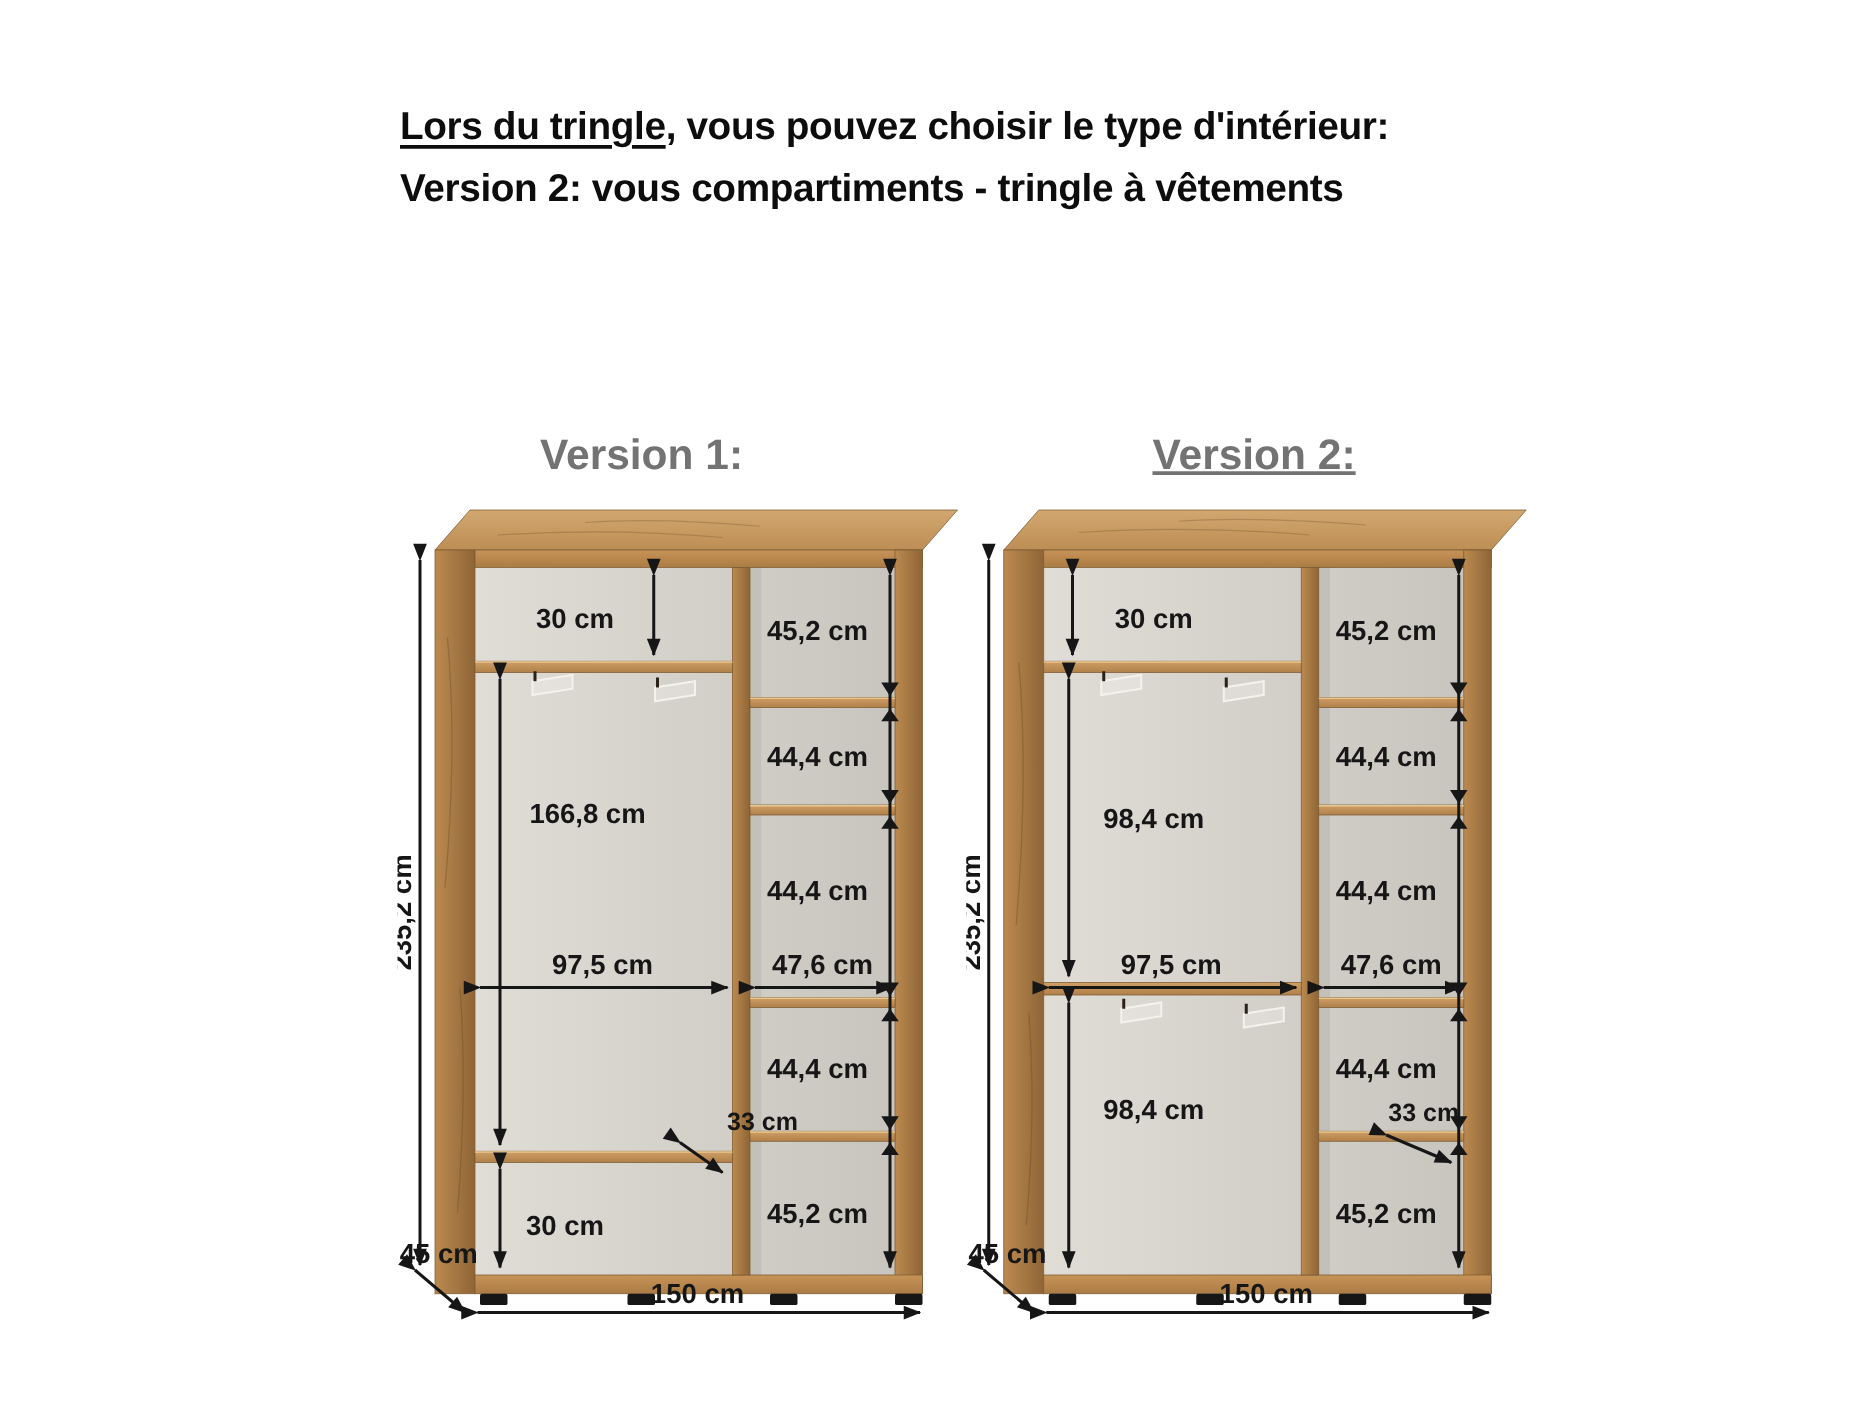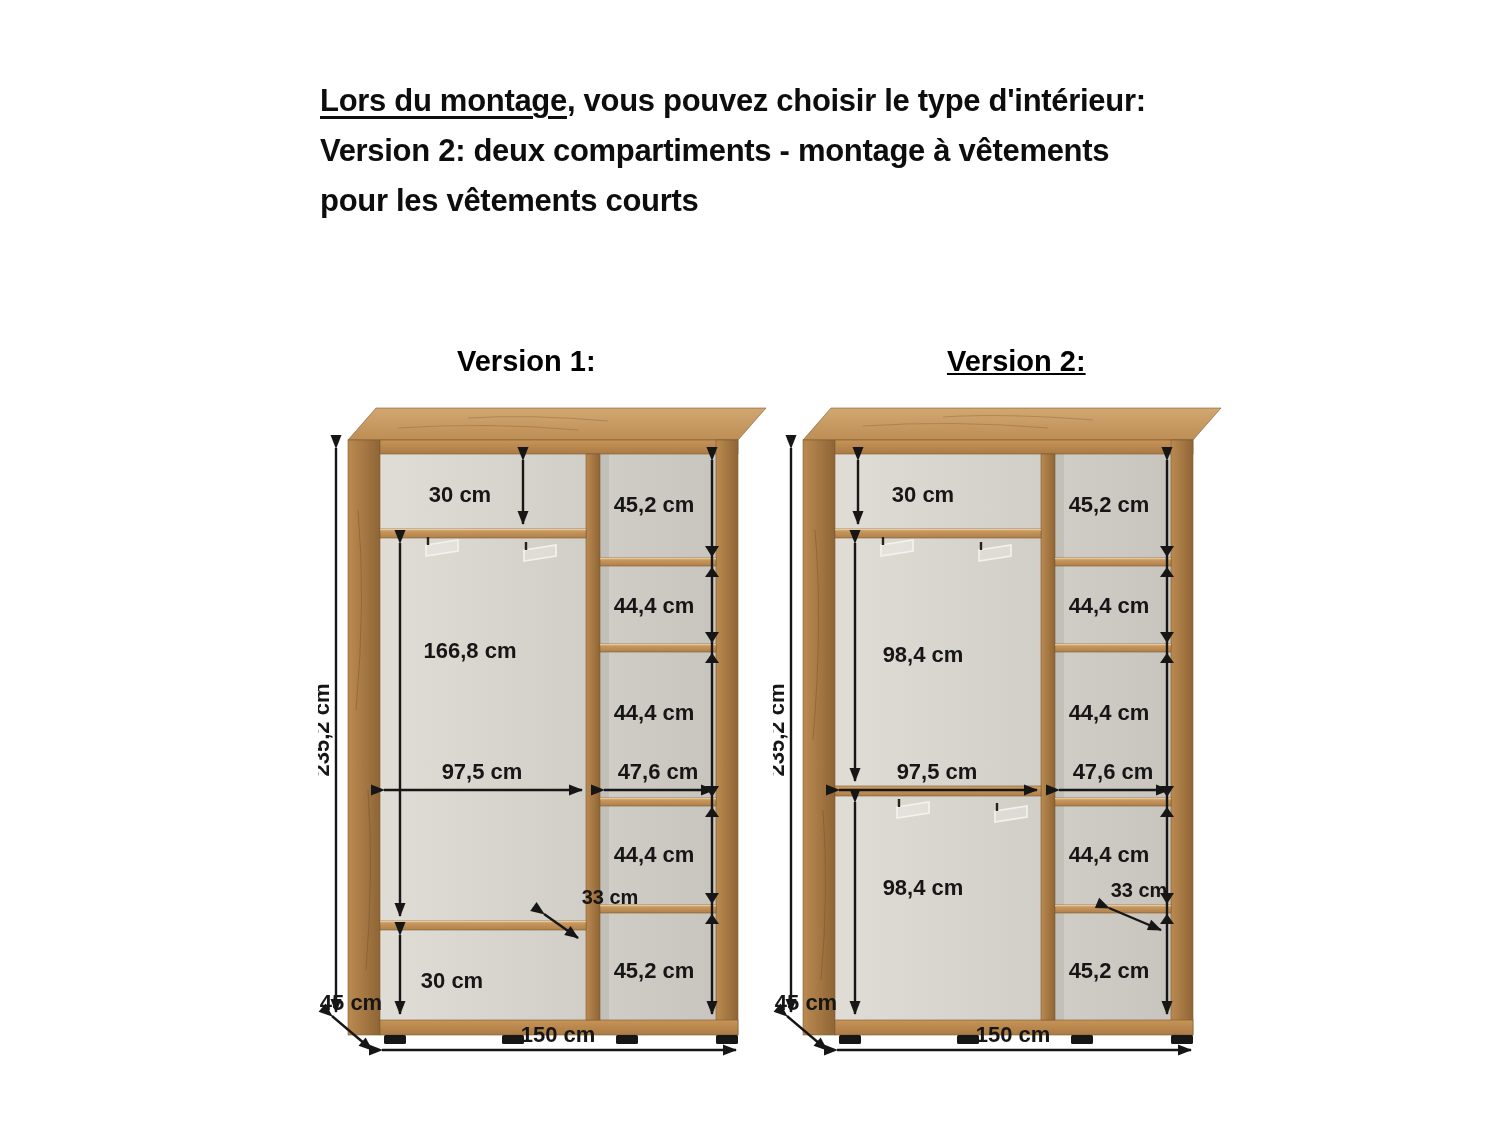--- a/index.html
+++ b/index.html
@@ -3,34 +3,33 @@
 <meta charset="utf-8">
 <style>
   html,body{margin:0;padding:0;background:#ffffff;}
   body{width:1500px;height:1125px;position:relative;overflow:hidden;
        font-family:"Liberation Sans", sans-serif;color:#111;}
   .abs{position:absolute;}
   .hdr{left:320px;top:76px;width:900px;font-size:31px;font-weight:700;
        line-height:50px;letter-spacing:-0.3px;color:#0d0d0d;}
   .hline{white-space:nowrap;}
   .u{text-decoration:underline;text-decoration-thickness:3px;text-underline-offset:5px;}
-  .vtitle{font-size:29px;font-weight:700;color:#000000;white-space:nowrap;margin-left:25px;}
+  .vtitle{font-size:34px;font-weight:700;color:#737373;white-space:nowrap;}
   svg text{font-family:"Liberation Sans", sans-serif;font-weight:700;fill:#161616;}
   .dimtxt{font-size:22px;}
   .dimline{stroke:#161616;stroke-width:2.4;}
   .shelfline{stroke:#e8c791;stroke-width:1.2;}
   .woodedge{stroke:#7c5a31;stroke-width:0.6;}
 </style>
 </head>
 <body>
 
 <div class="abs hdr">
-  <div class="hline"><span class="u">Lors du montage</span><span>, vous pouvez choisir le type d'intérieur:</span></div>
-  <div class="hline">Version 2: deux compartiments - montage à vêtements</div>
-  <div class="hline">pour les vêtements courts</div>
+  <div class="hline"><span class="u">Lors du tringle</span><span>, vous pouvez choisir le type d'intérieur:</span></div>
+  <div class="hline">Version 2: vous compartiments - tringle à vêtements</div>
 </div>
 
 <div class="abs vtitle" style="left:432px;top:345px;">Version 1:</div>
 <div class="abs vtitle" style="left:922px;top:345px;text-decoration:underline;">Version 2:</div>
 
 <svg class="abs" style="left:318px;top:390px;" width="455" height="690" viewBox="0 0 455 690">
   <defs>
     <marker id="a1" markerUnits="userSpaceOnUse" markerWidth="16" markerHeight="14" refX="14" refY="6" orient="auto">
       <path d="M1,0.5 L15,6 L1,11.5 Z" fill="#161616"></path>
     </marker>

